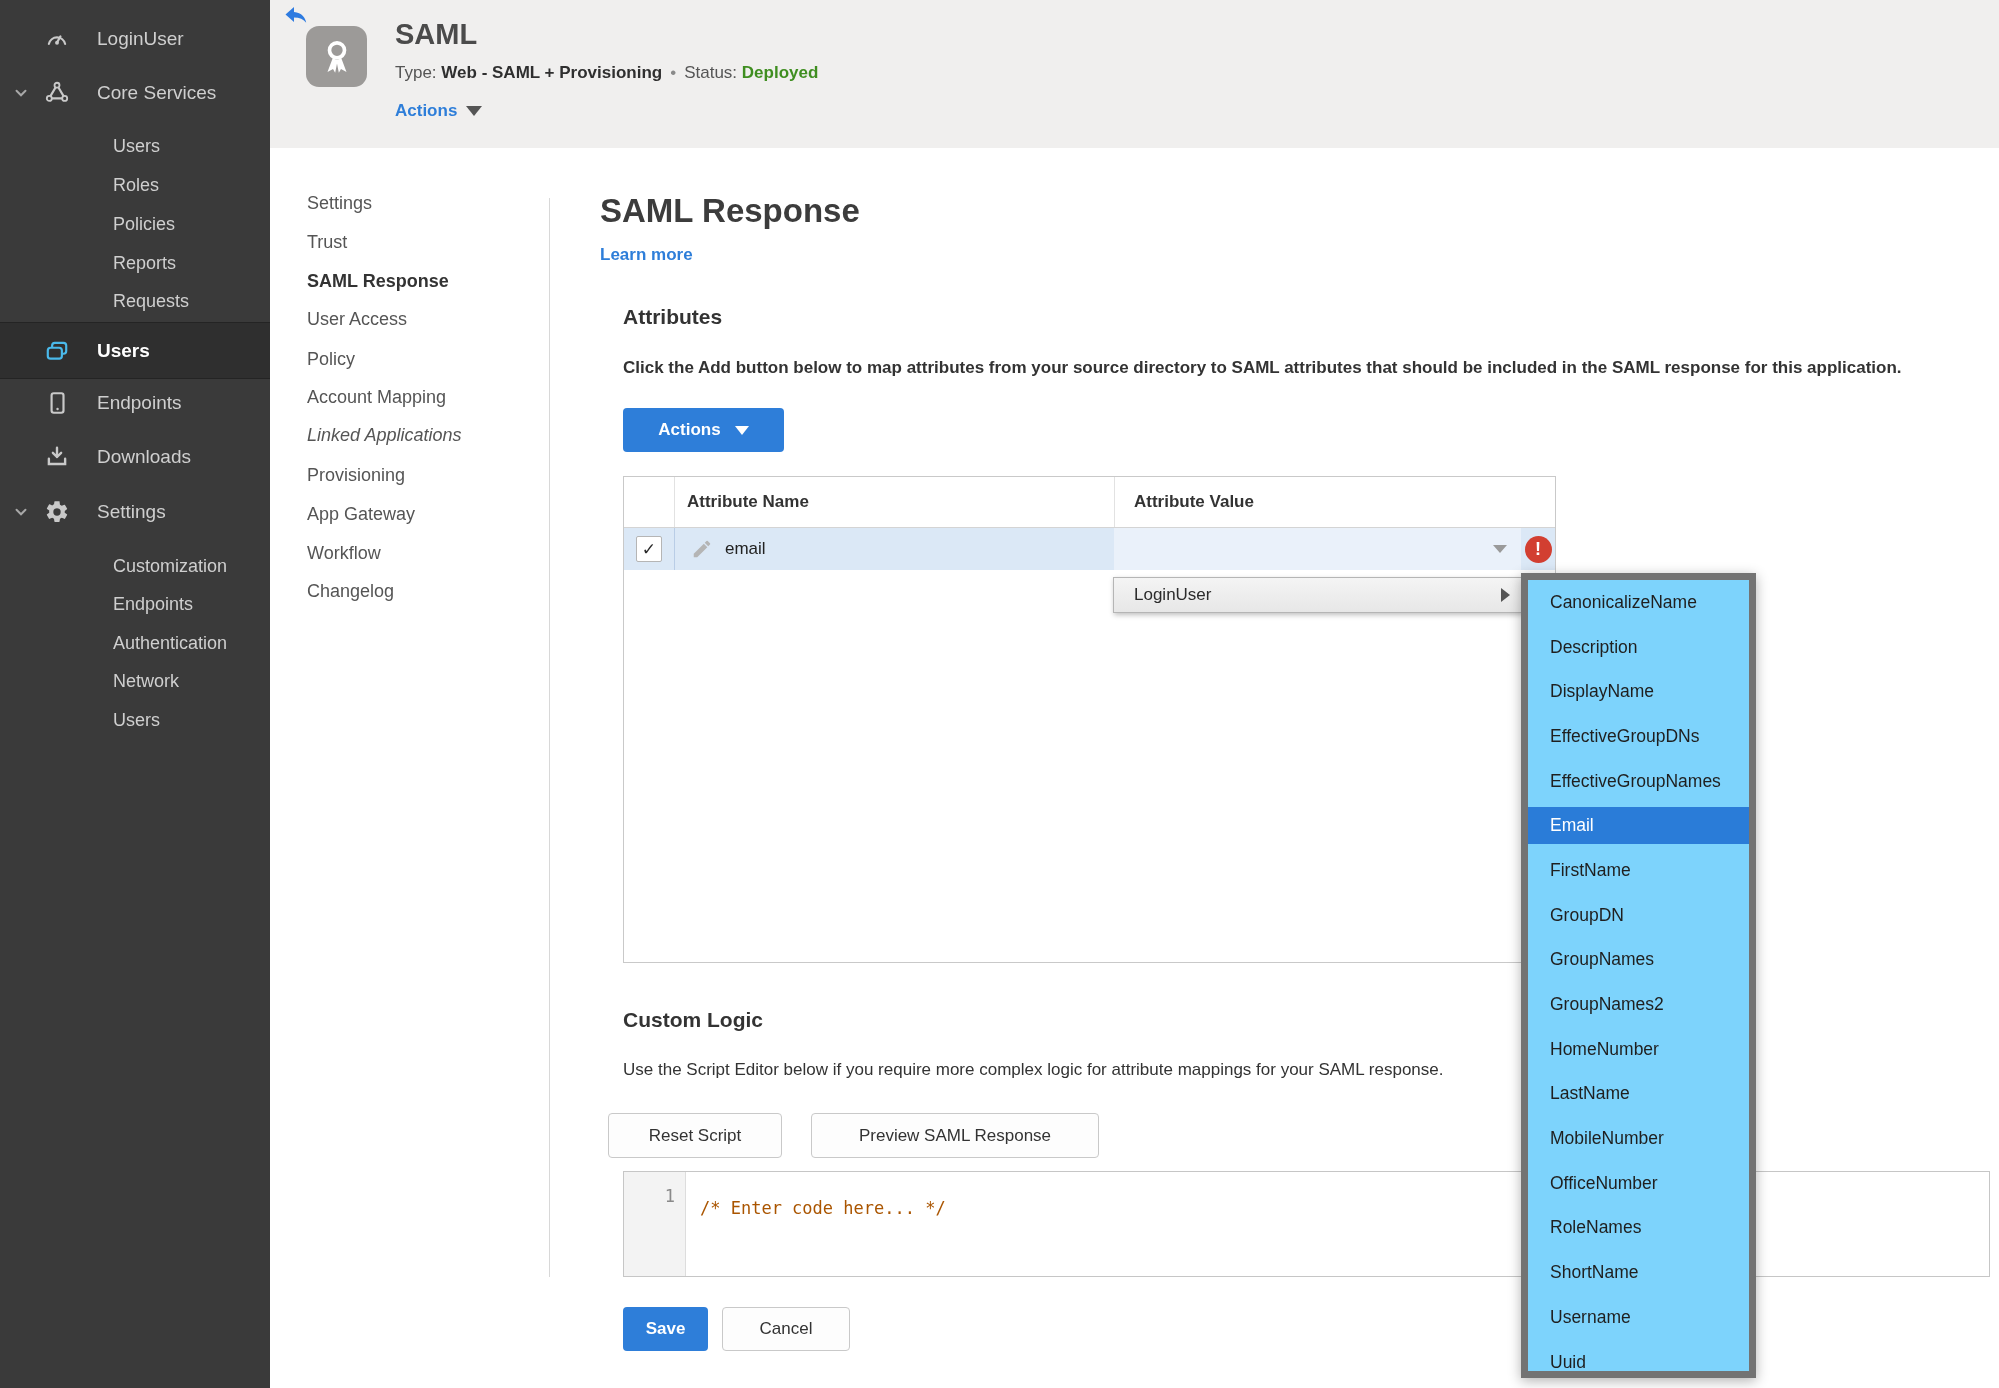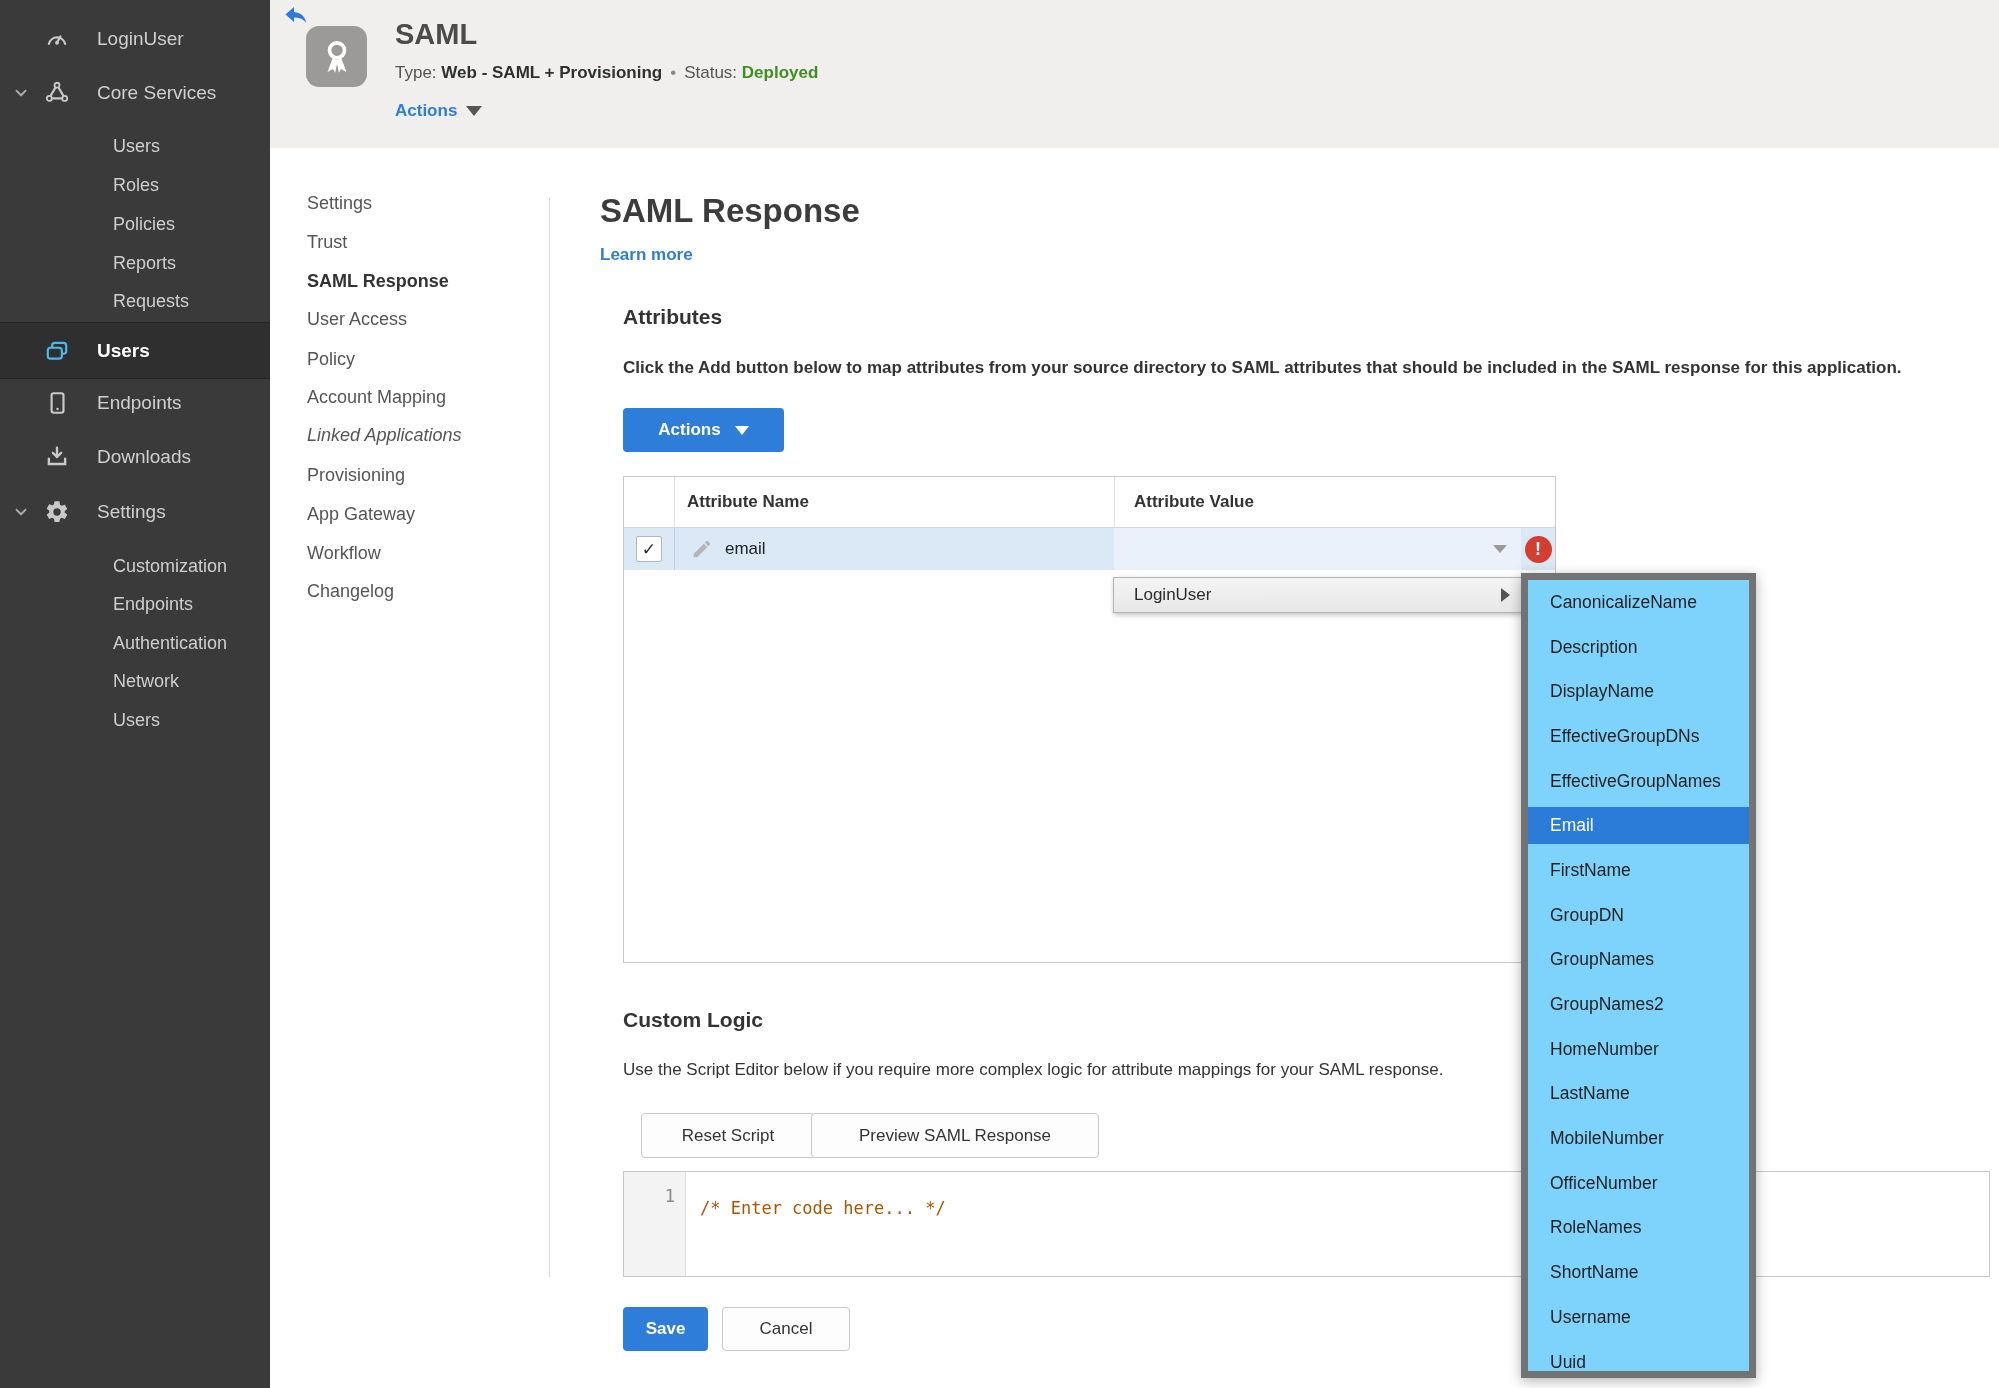--- a/index.html
+++ b/index.html
@@ -76,21 +76,21 @@
   #submenu{left:1521px;top:573px;width:235px;height:805px;background:#7dd3fc;border:7px solid #737373;
     box-shadow:0 3px 12px rgba(0,0,0,.3);box-sizing:border-box;z-index:12;}
   .menu-item{height:44.7px;display:flex;align-items:center;padding-left:22px;font-size:17.5px;color:#1f1f1f;cursor:pointer;box-sizing:border-box;}
   .menu-item.selected{background:#2a7cd8;color:#fff;height:37px;margin:3.85px 0;}
 
   
   #cl-head{left:623px;top:1008px;}
   #cl-desc{left:623px;top:1060px;font-size:17px;color:#333;white-space:nowrap;}
   .ghost-btn{position:absolute;top:1113px;height:45px;background:#fdfdfd;border:1px solid #c9c9c9;border-radius:4px;
     font-size:17px;color:#333;display:flex;align-items:center;justify-content:center;cursor:pointer;font-family:inherit;}
-  #btn-reset{left:641px;width:174px;}
+  #btn-reset{left:608px;width:174px;}
   #btn-preview{left:811px;width:288px;}
 
   
   #editor{left:623px;top:1171px;width:1367px;height:106px;border:1px solid #c6c6c6;box-sizing:border-box;background:#fff;}
   #gutter{position:absolute;left:0;top:0;width:62px;height:100%;background:#f3f3f3;border-right:1px solid #ddd;box-sizing:border-box;
     font-family:"DejaVu Sans Mono","Liberation Mono",monospace;font-size:17px;color:#8a8a8a;text-align:right;}
   #gutter .ln{padding:14px 10px 0 0;}
   #code-area{position:absolute;left:62px;top:12px;right:0;height:100%;cursor:text;}
   #code-line{padding:14px 0 0 14px;font-family:"DejaVu Sans Mono","Liberation Mono",monospace;font-size:17px;color:#aa5500;}
 

